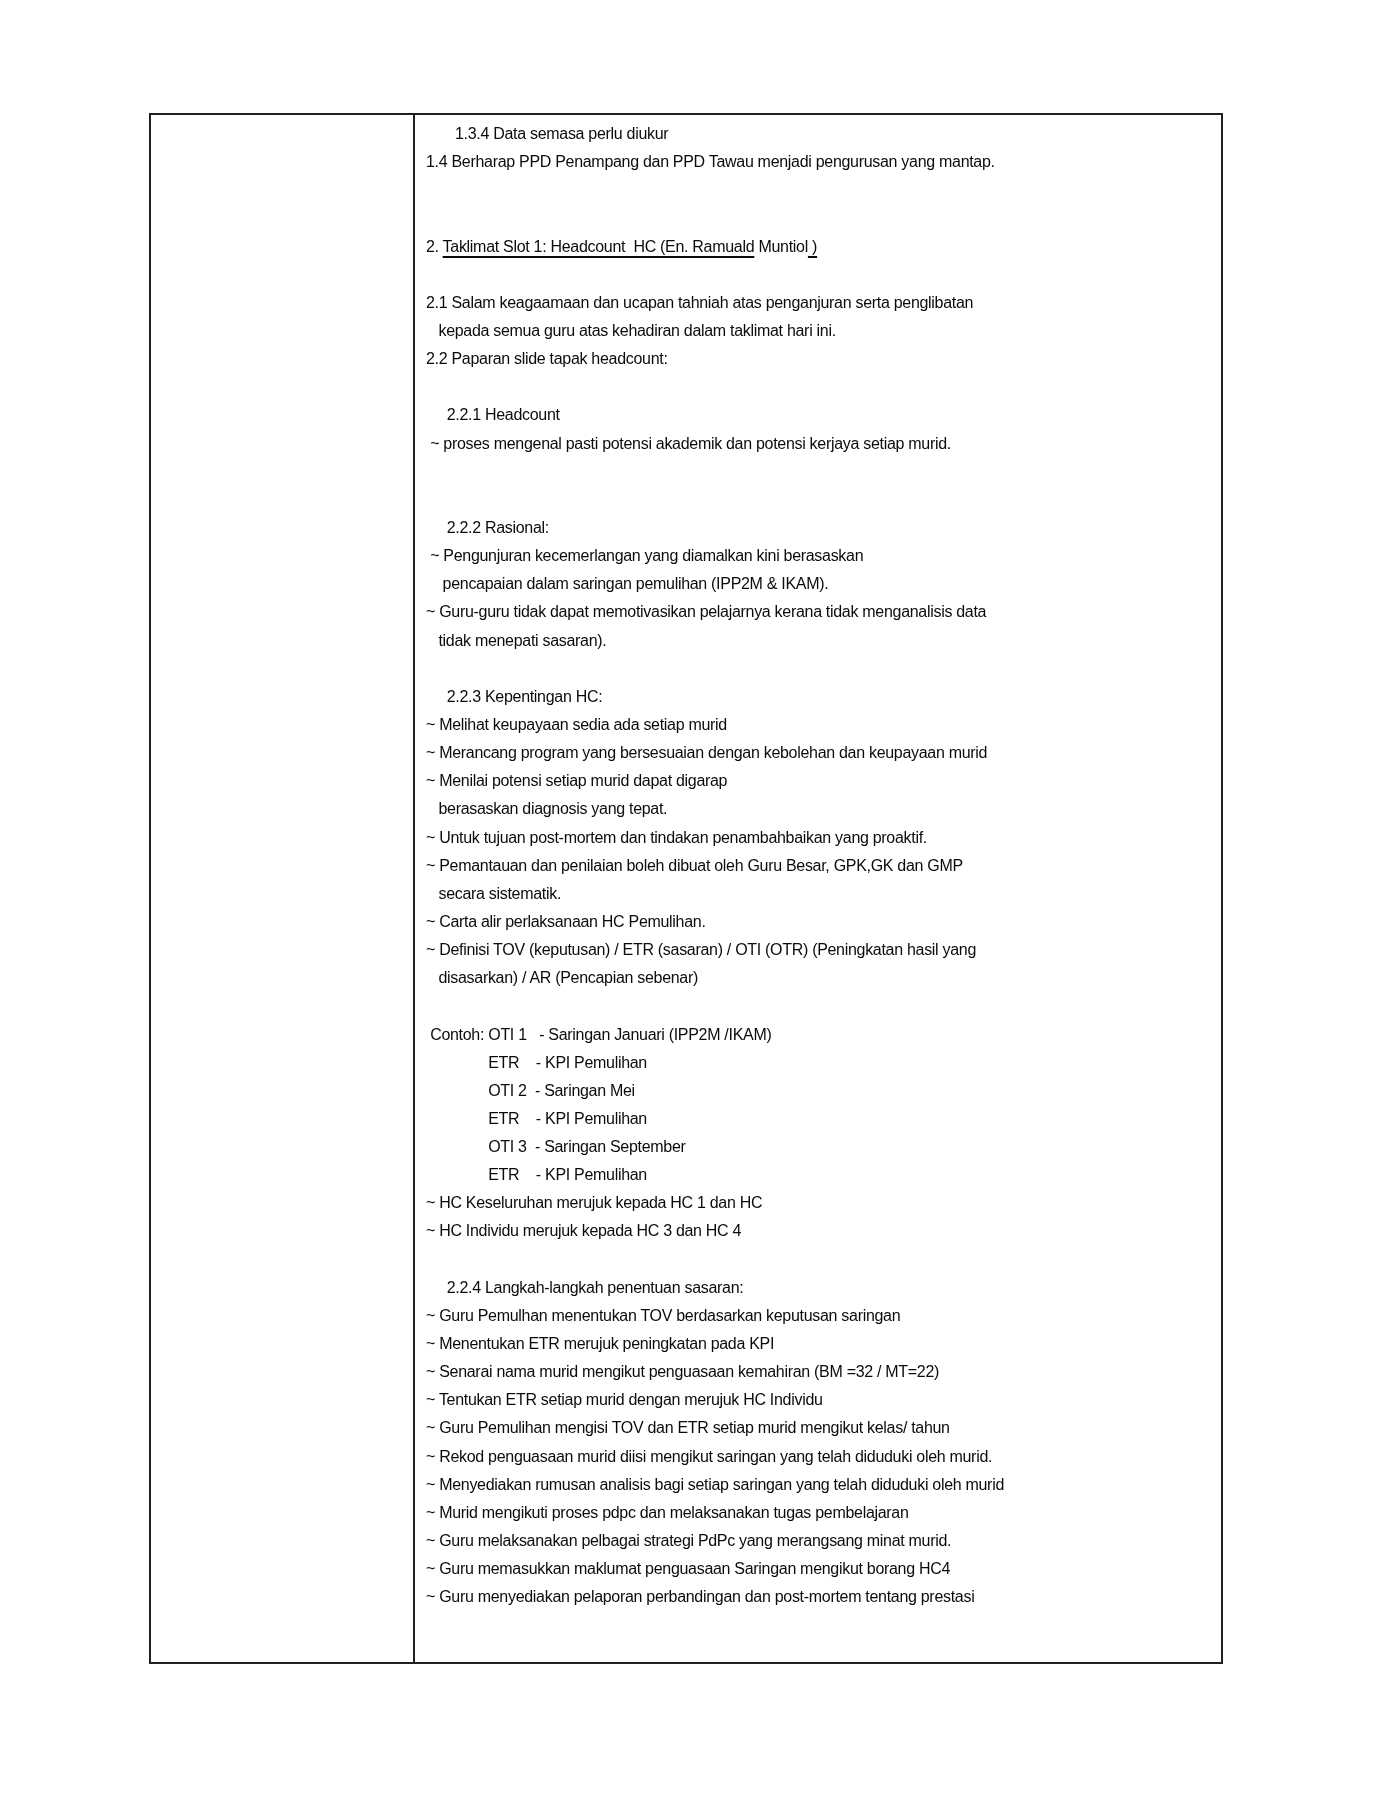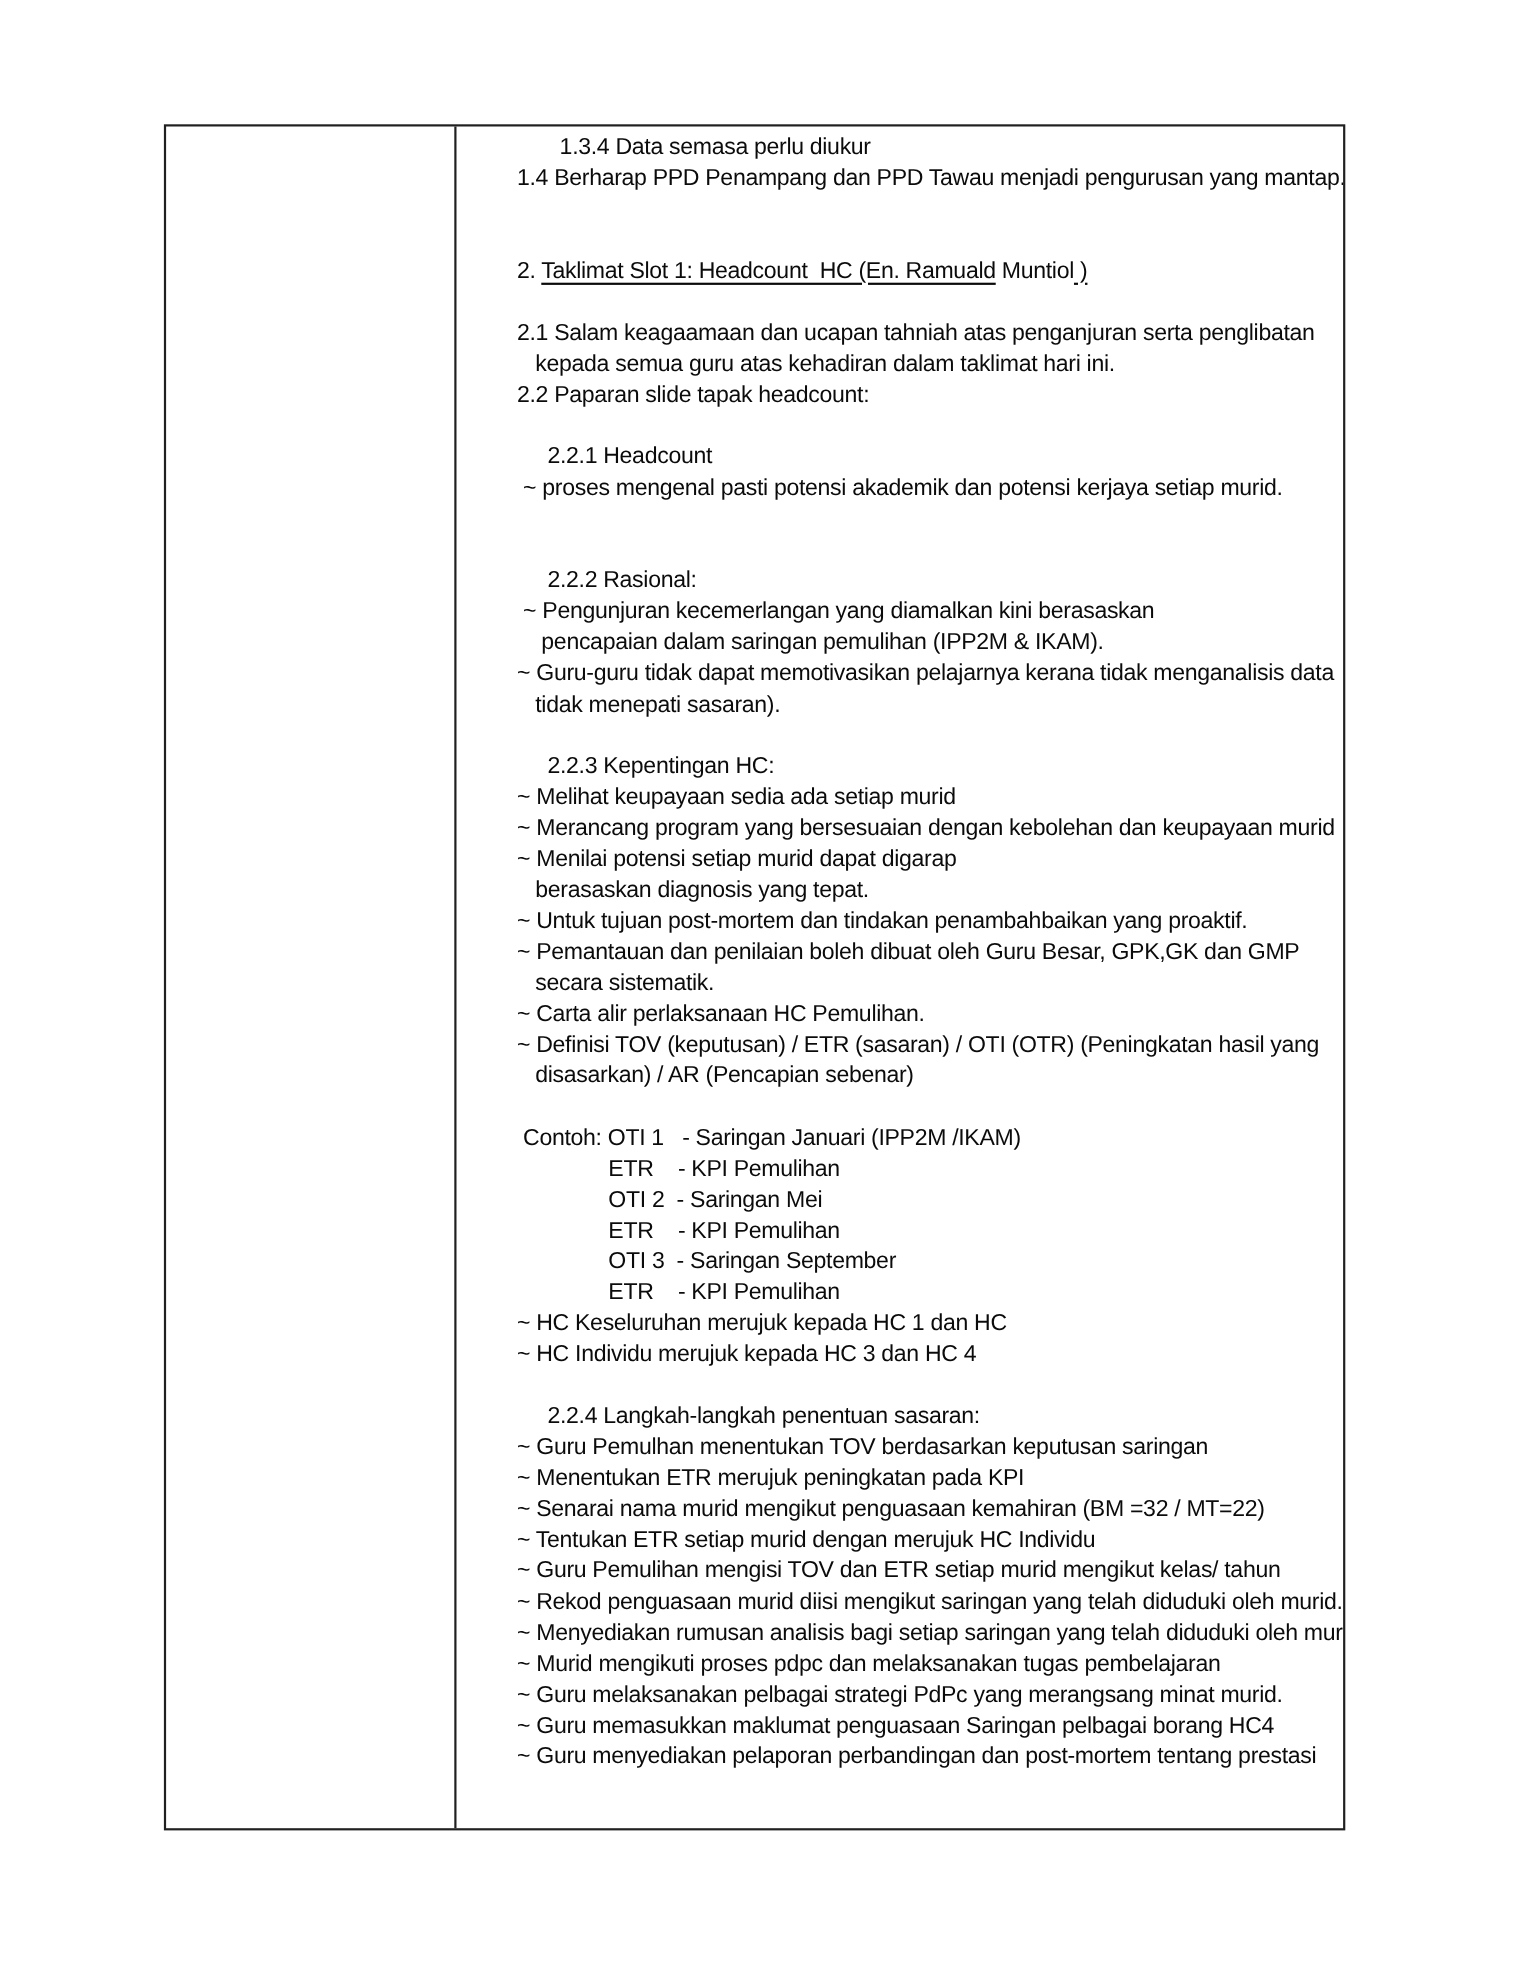--- a/index.html
+++ b/index.html
@@ -16,26 +16,25 @@
     border:2px solid var(--border);
     display:flex; background:var(--bg);
   }
   .cell-left {
     flex:none; width:264px;
     border-right:2px solid var(--border);
   }
   .cell-right {
     flex:1 1 auto;
     padding:5px 4px 0 11px;
-    font-size:21px;
+    font-size:16px;
     line-height:28.15px;
     letter-spacing:-0.3px;
     color:var(--ink);
     overflow:hidden;
-    margin-left:44px;
   }
   .doc-line { white-space:pre; height:28.15px; }
   .doc-line.heading { font-weight:normal; }
   .doc-line .u {
     text-decoration:underline;
     text-decoration-thickness:2px;
     text-underline-offset:4px;
   }
 </style>
 </head>
@@ -88,16 +87,16 @@
       <div class="doc-line">     2.2.4 Langkah-langkah penentuan sasaran:</div>
       <div class="doc-line">~ Guru Pemulhan menentukan TOV berdasarkan keputusan saringan</div>
       <div class="doc-line">~ Menentukan ETR merujuk peningkatan pada KPI</div>
       <div class="doc-line">~ Senarai nama murid mengikut penguasaan kemahiran (BM =32 / MT=22)</div>
       <div class="doc-line">~ Tentukan ETR setiap murid dengan merujuk HC Individu</div>
       <div class="doc-line">~ Guru Pemulihan mengisi TOV dan ETR setiap murid mengikut kelas/ tahun</div>
       <div class="doc-line">~ Rekod penguasaan murid diisi mengikut saringan yang telah diduduki oleh murid.</div>
       <div class="doc-line">~ Menyediakan rumusan analisis bagi setiap saringan yang telah diduduki oleh murid</div>
       <div class="doc-line">~ Murid mengikuti proses pdpc dan melaksanakan tugas pembelajaran</div>
       <div class="doc-line">~ Guru melaksanakan pelbagai strategi PdPc yang merangsang minat murid.</div>
-      <div class="doc-line">~ Guru memasukkan maklumat penguasaan Saringan pelbagai borang HC4</div>
+      <div class="doc-line">~ Guru memasukkan maklumat penguasaan Saringan mengikut borang HC4</div>
       <div class="doc-line">~ Guru menyediakan pelaporan perbandingan dan post-mortem tentang prestasi</div>
     </div>
 </div>
 
 </body></html>

